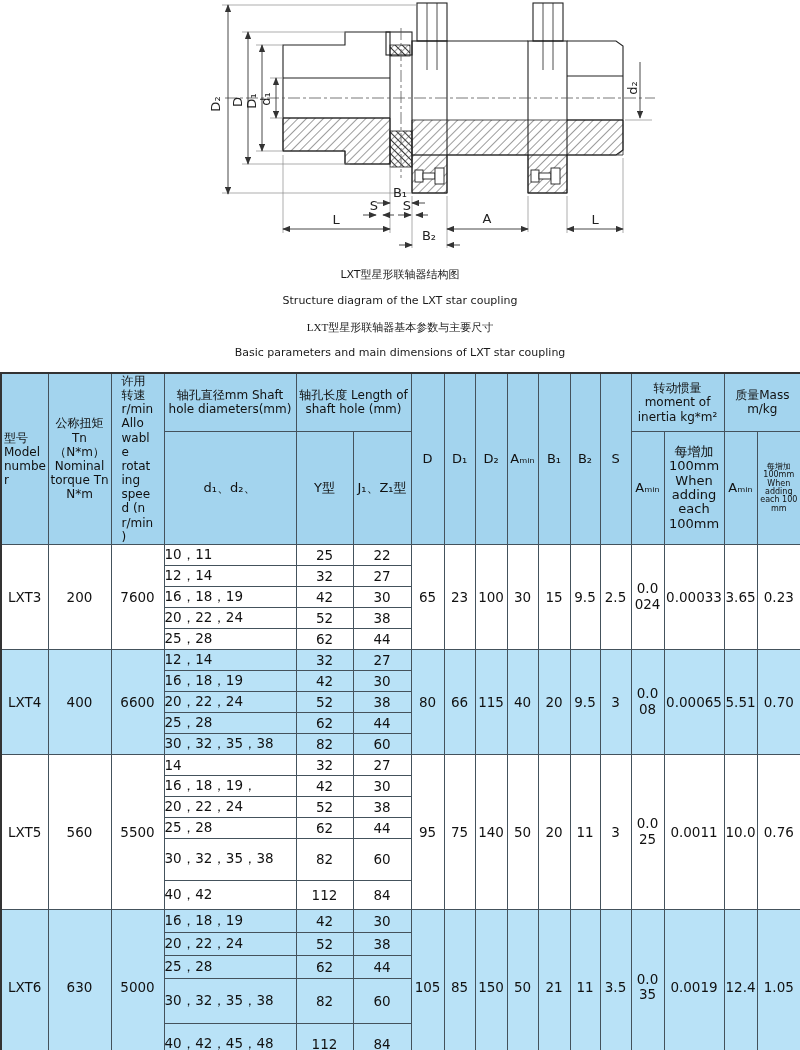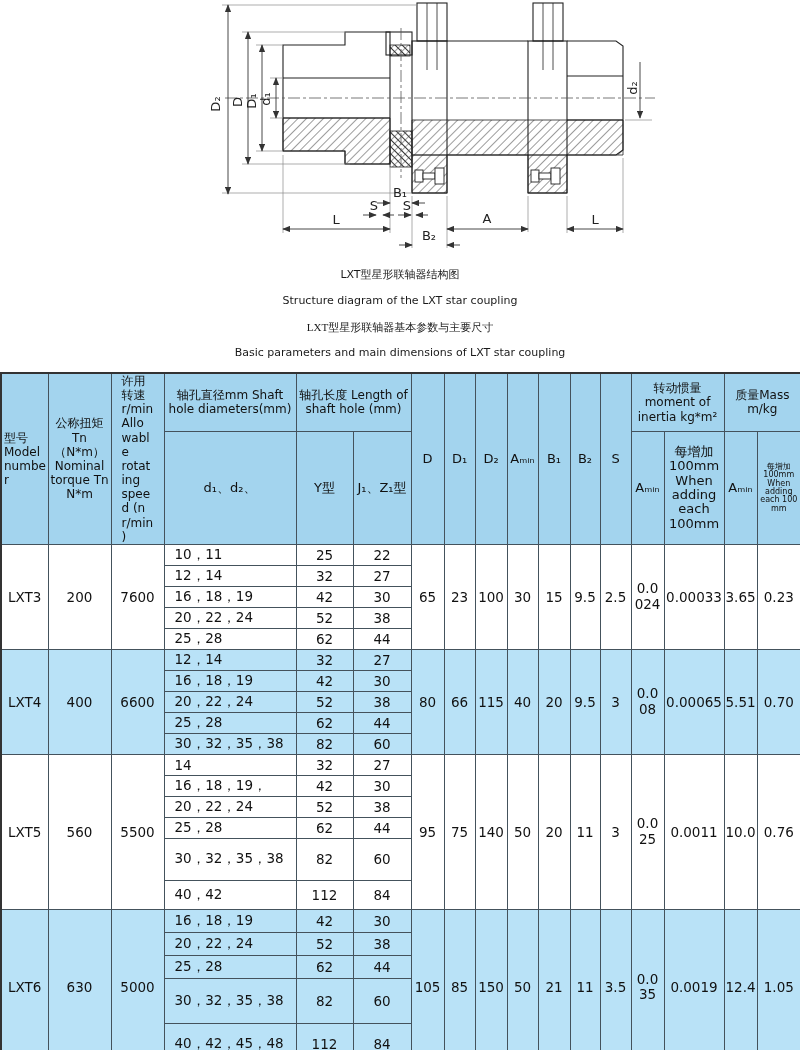--- a/index.html
+++ b/index.html
@@ -29,21 +29,21 @@
   thead tr.hr1{height:30px;}
   thead tr.hr2{height:38px;}
   .model-h{text-align:left;padding-left:2px;}
   .speed-h{text-align:left;padding:0 10px;}
   .sub13{font-size:13px;}
   .sub9{font-size:13px;line-height:1.1;}
   .sub8{font-size:8px;line-height:1.05;}
   tbody td{font-size:13.5px;background:transparent;}
   tbody tr{height:21px;}
   tbody.band{background:var(--band-bg);}
-  td.dia{text-align:left;padding-left:10px;}
+  td.dia{text-align:left;}
   td.wrapnum{word-break:break-all;line-height:1.15;padding:16px 2px;}
   tr.h42{height:42px;} tr.h29{height:29px;} tr.h23{height:23px;}
   tr.h45{height:45px;}
 </style>
 </head>
 <body>
 
 <svg class="diagram" width="800" height="256" viewBox="0 0 800 256">
   <defs>
     <pattern id="hatch" width="6" height="6" patternUnits="userSpaceOnUse" patternTransform="rotate(45)">

